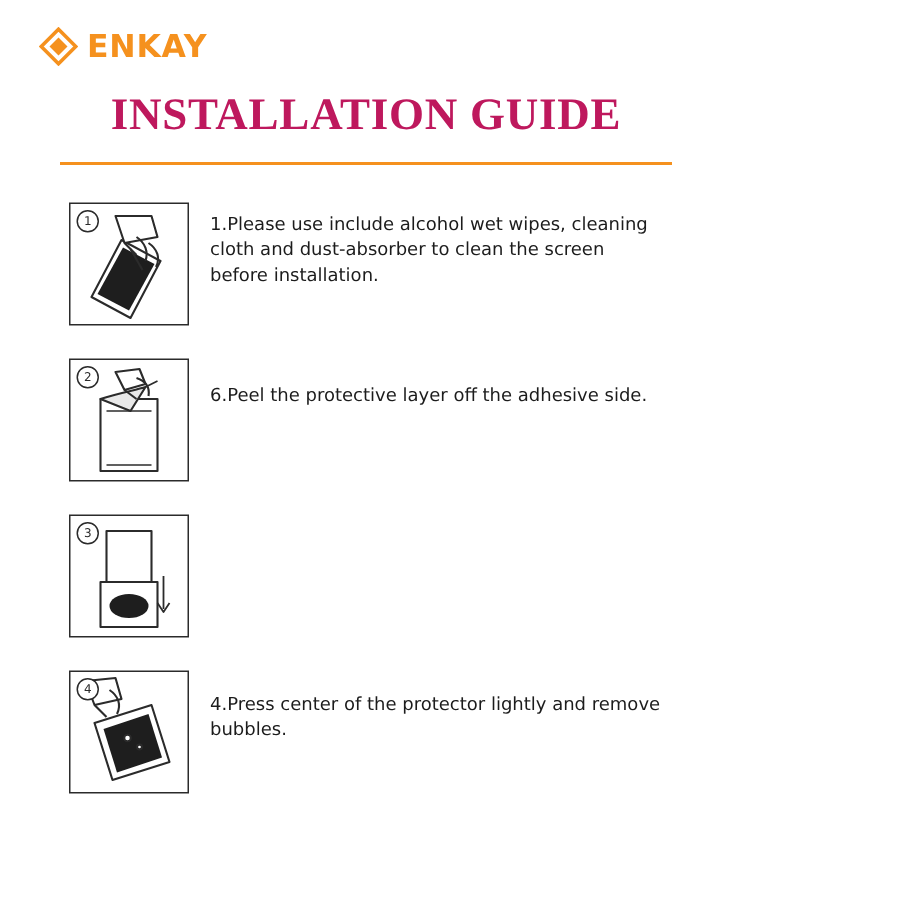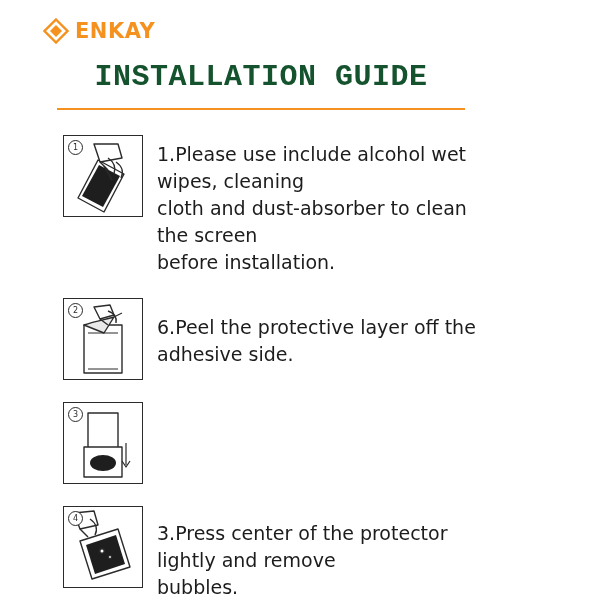--- a/index.html
+++ b/index.html
@@ -12,21 +12,20 @@
     background: #ffffff;
     font-family: "DejaVu Sans", sans-serif;
     color: #111111;
     overflow: hidden;
   }
   .page {
     position: relative;
     width: 488px;
     height: 600px;
     box-sizing: border-box;
-    margin-left: 17px;
   }
   
   .brand {
     position: absolute;
     left: 26px;
     top: 18px;
     display: flex;
     align-items: center;
     gap: 6px;
   }
@@ -44,25 +43,25 @@
   }
   
   .title-wrap {
     position: absolute;
     left: 40px;
     right: 40px;
     top: 60px;
     text-align: center;
   }
   .title {
-    font-family: Liberation Mono, monospace;
+    font-family: Liberation Serif, serif;
     font-weight: bold;
     font-size: 30px;
     letter-spacing: 0.5px;
-    color: #14532d;
+    color: #be185d;
     margin: 0;
     padding-bottom: 14px;
   }
   .rule {
     height: 2px;
     background: #f5911e;
     width: 100%;
   }
   
   .steps {
@@ -96,21 +95,21 @@
     border-radius: 50%;
     font-size: 8px;
     line-height: 13px;
     text-align: center;
     font-family: "DejaVu Sans", sans-serif;
     color: #2b2b2b;
     background: #fff;
     z-index: 5;
   }
   .step-text {
-    font-size: 19px;
+    font-size: 12px;
     line-height: 1.42;
     color: #1c1c1c;
     padding-top: 4px;
     max-width: 440px;
     white-space: pre-line;
   }
   .step-1 .step-text { padding-top: 6px; }
   .step-2 .step-text { padding-top: 16px; }
   .step-3 .step-text { padding-top: 22px; }
   .step-4 .step-text { padding-top: 14px; }
@@ -213,18 +212,18 @@
 
             <path d="M10,6 L30,4 L34,18 L16,22 Z" fill="#ffffff"></path>
             <path d="M16,22 L24,30"></path>
             <path d="M26,12 C32,16 34,22 31,28"></path>
 
             <circle cx="38" cy="44" r="2.2" fill="#ffffff"></circle>
             <circle cx="46" cy="50" r="1.6" fill="#ffffff"></circle>
           </g>
         </svg>
       </div>
-      <div class="step-text">3.Press center of the protector lightly and remove
+      <div class="step-text">4.Press center of the protector lightly and remove
 bubbles.</div>
     </div>
 
   </div>
 </div>
 
 </body></html>

